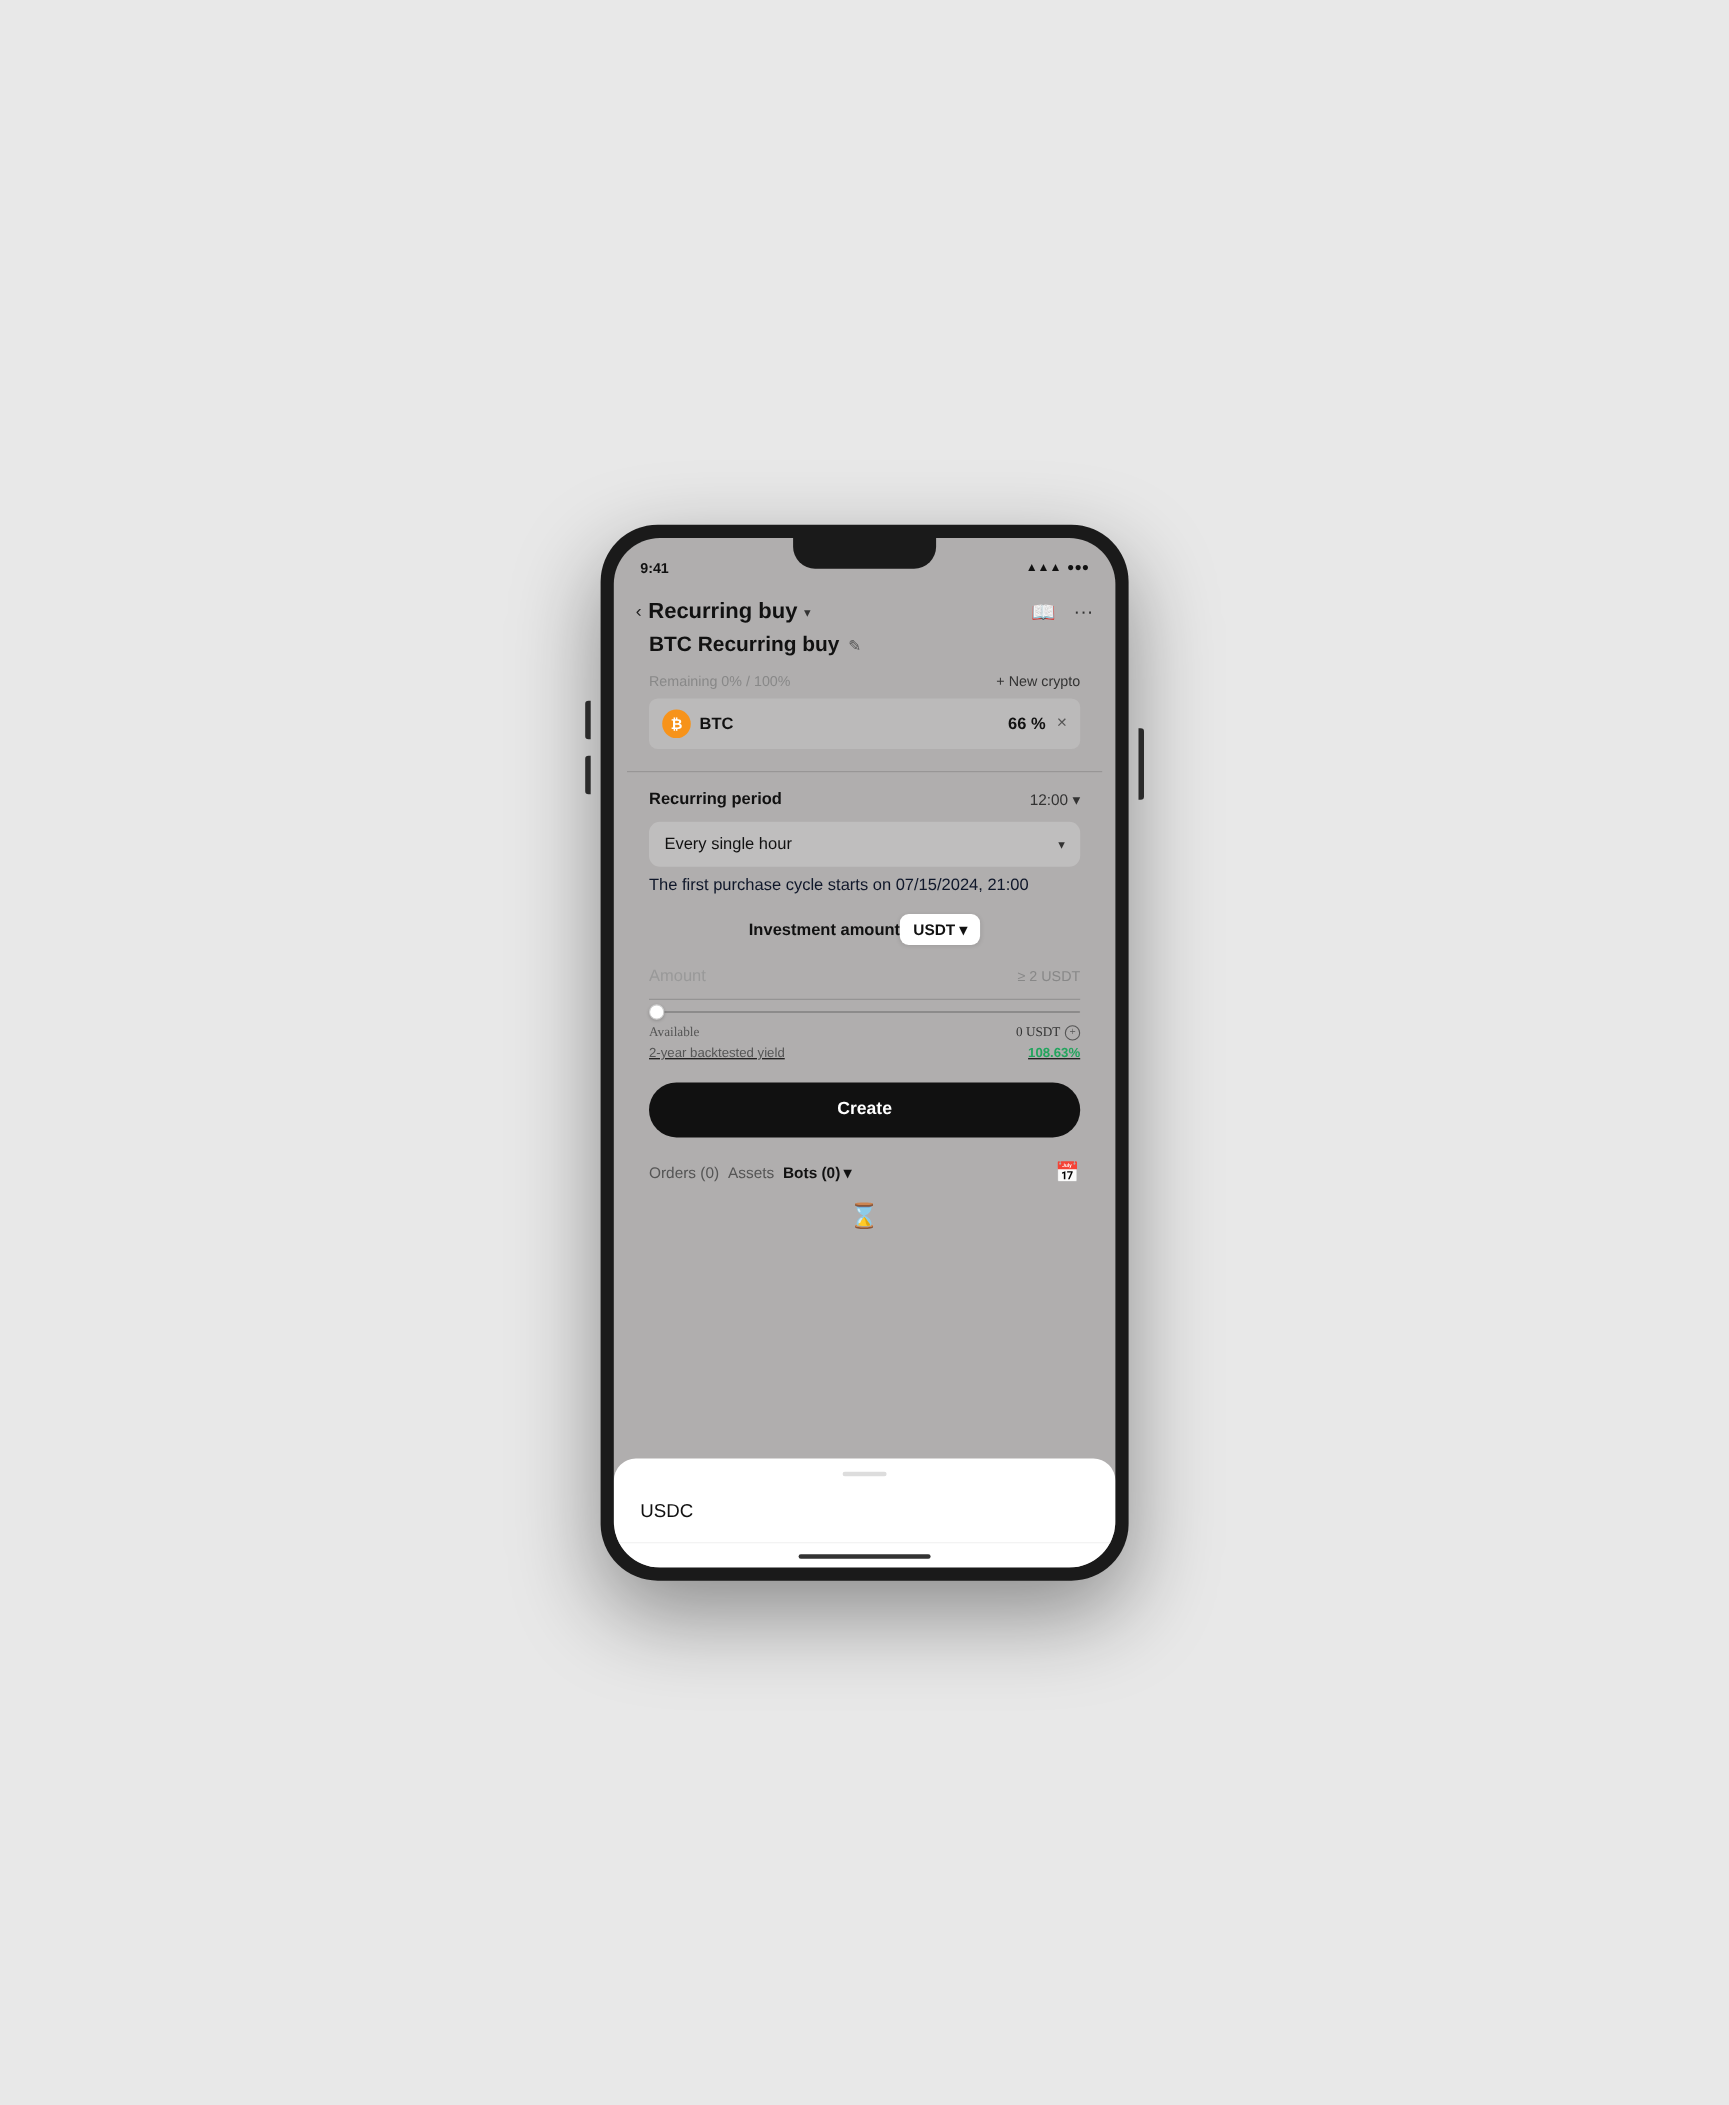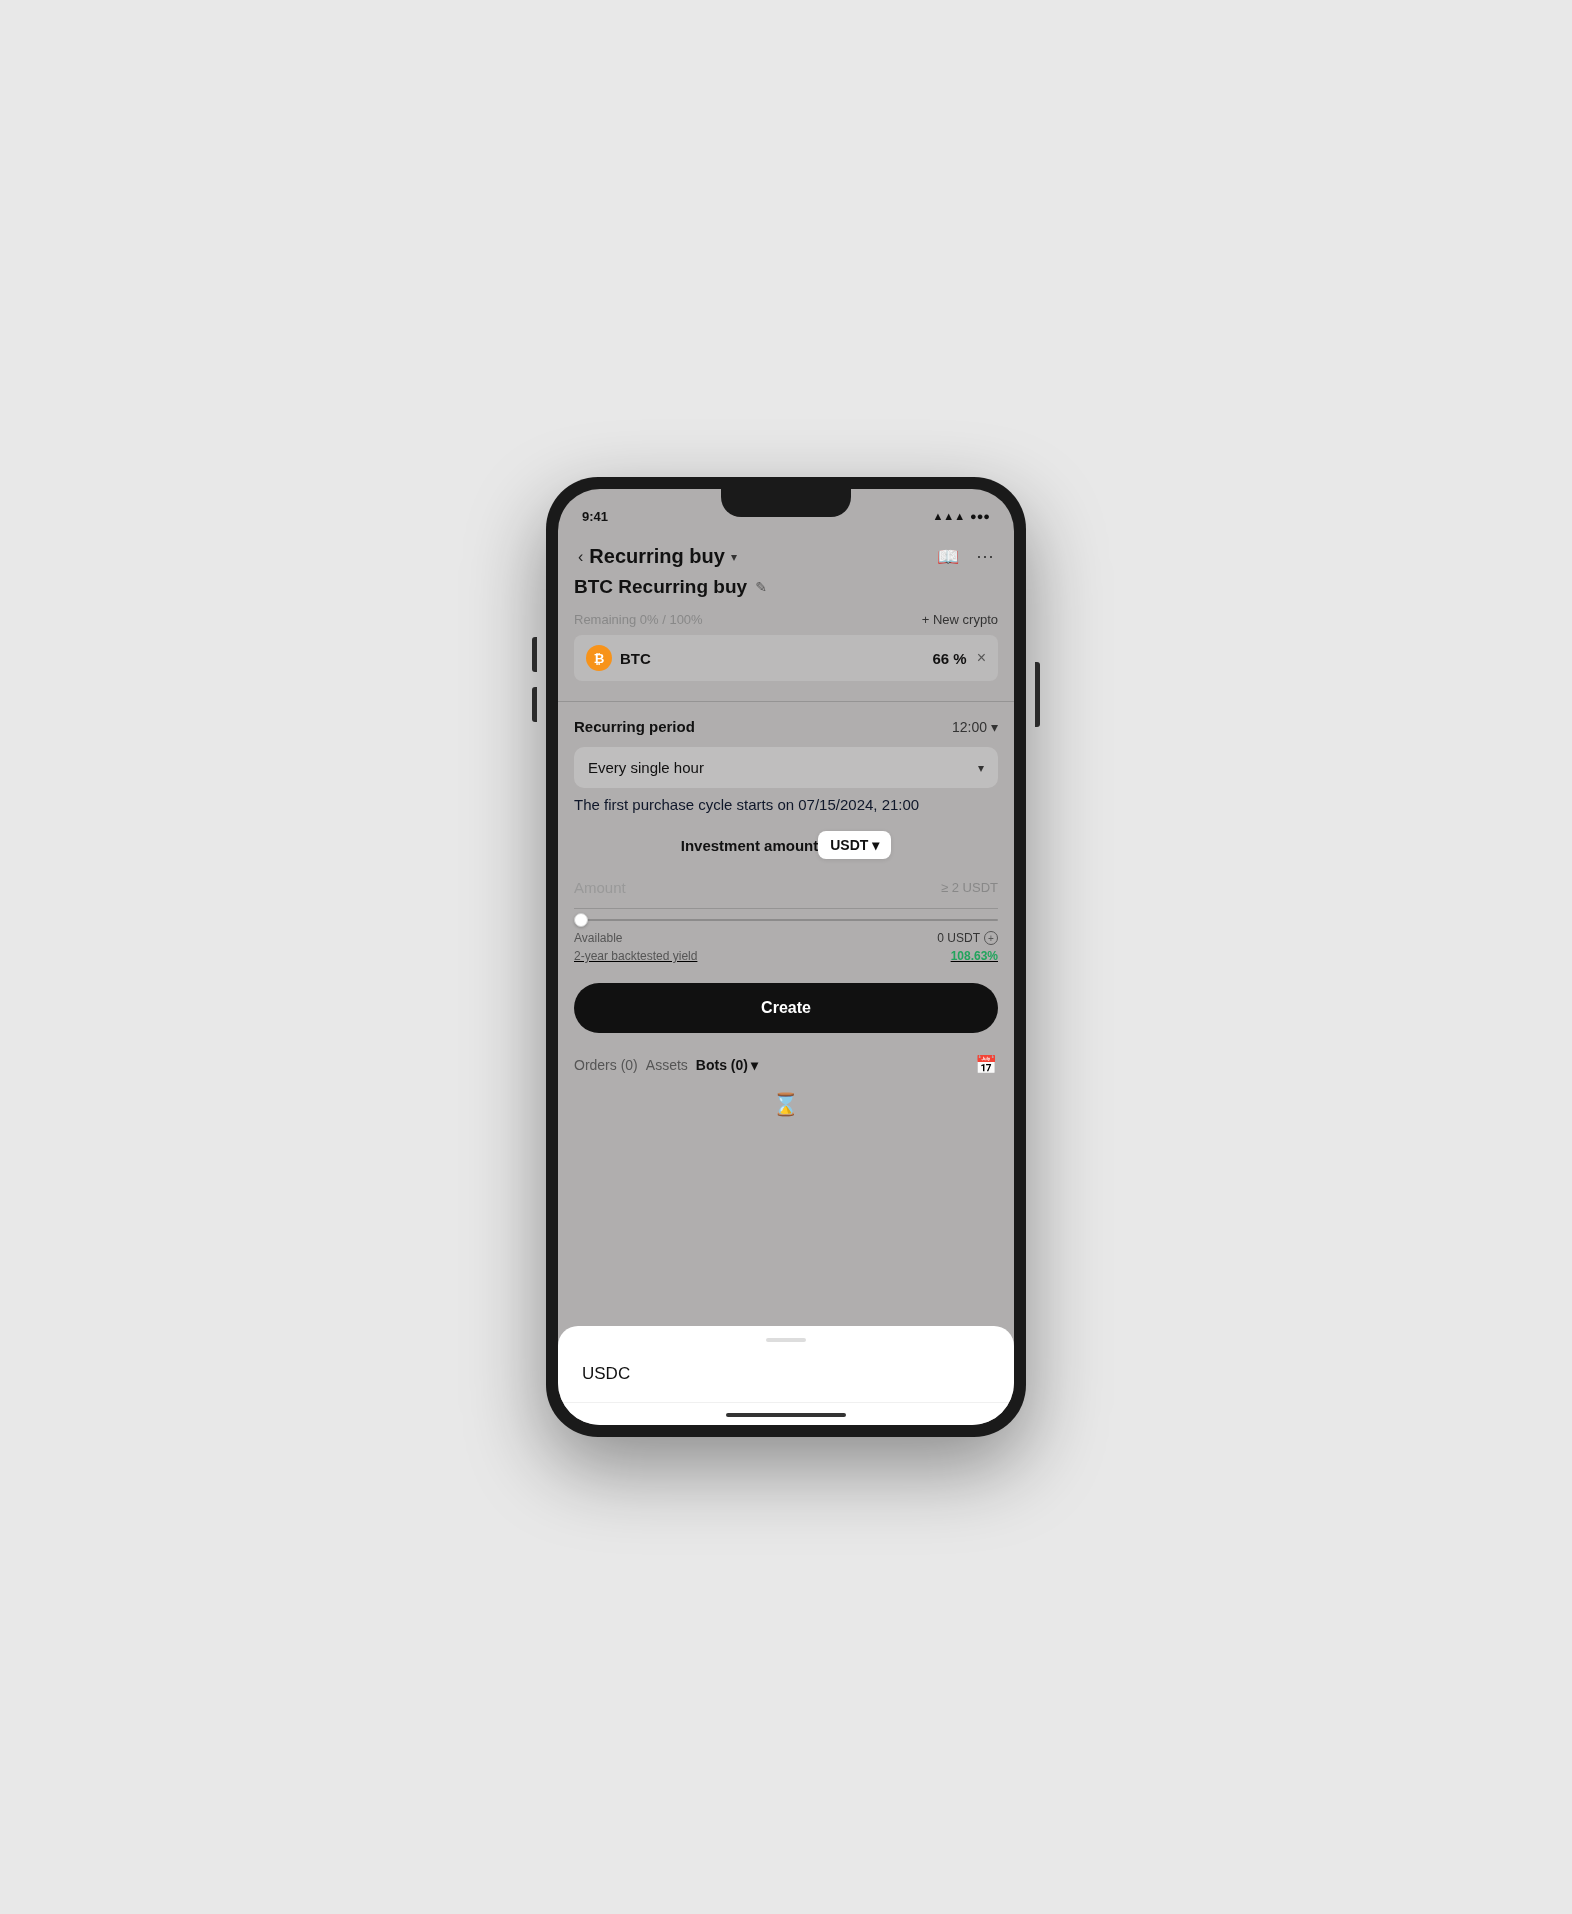--- a/index.html
+++ b/index.html
@@ -113,21 +113,21 @@
 
     .header-icon {
       font-size: 18px;
       color: #333;
     }
 
     
     .scroll-content {
       flex: 1;
       overflow-y: auto;
-      padding: 0 16px 12px;
+      padding: 0 32px 12px;
     }
 
     
     .section-title-row {
       display: flex;
       align-items: center;
       gap: 8px;
       margin-bottom: 14px;
     }
 
@@ -355,20 +355,21 @@
       top: -6px;
       box-shadow: 0 1px 3px rgba(0,0,0,0.2);
     }
 
     
     .available-row {
       display: flex;
       justify-content: space-between;
       align-items: center;
       margin-bottom: 4px;
+      font-family: Liberation Serif, serif;
     }
 
     .available-label {
       font-size: 12px;
       color: #555;
     }
 
     .available-value {
       font-size: 12px;
       color: #333;

